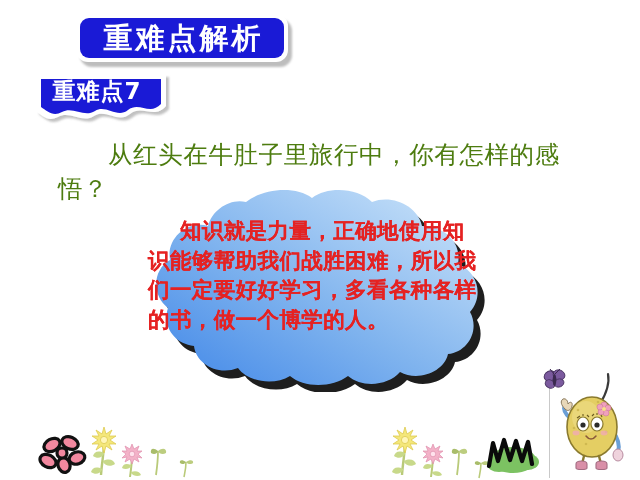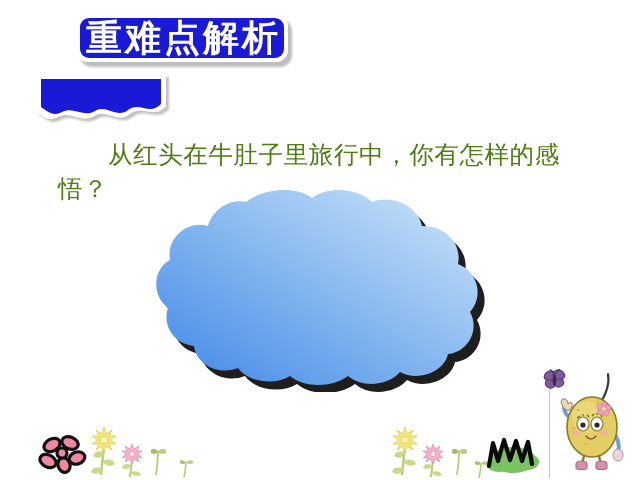--- a/index.html
+++ b/index.html
@@ -56,21 +56,21 @@
   #title-banner .label {
     position: absolute;
     left: 0;
     top: 0;
     width: 100%;
     height: 100%;
     display: flex;
     align-items: center;
     justify-content: center;
     color: #ffffff;
-    font-size: 36px;
+    font-size: 29px;
     font-weight: bold;
     letter-spacing: 3px;
     font-family: "DejaVu Sans", "Liberation Sans", sans-serif;
     line-height: 1;
     text-indent: 3px;
   }
 
   
   #sub-banner {
     position: absolute;
@@ -178,20 +178,21 @@
         <filter id="flagshadow" x="-20%" y="-20%" width="150%" height="150%">
           <feDropShadow dx="3" dy="3" stdDeviation="1.2" flood-color="#777777" flood-opacity="0.45"></feDropShadow>
         </filter>
       </defs>
 
       <path d="M4,4 L134,4 L134,36 C122,50 110,34 98,44 C86,54 74,38 62,46 C50,54 38,40 26,47 C16,52 10,46 4,41 Z" fill="#ffffff" filter="url(#flagshadow)"></path>
 
       <path d="M9,9 L129,9 L129,34 C118,46 107,31 96,40 C85,49 74,34 63,41 C52,48 41,36 30,42 C21,47 15,41 9,37 Z" fill="#1a1ad6"></path>
     </svg>
   </div>
+  <div class="label">重难点7</div>
 </div>
 
 <div id="question-text">从红头在牛肚子里旅行中，你有怎样的感悟？</div>
 
 <div id="cloud-wrap">
   <svg class="cloudsvg" width="440" height="206" viewBox="0 0 440 206" xmlns="http://www.w3.org/2000/svg">
     <defs>
       <linearGradient id="cloudgrad" x1="0" y1="1" x2="1" y2="0">
         <stop offset="0%" stop-color="#3f86e8"></stop>
         <stop offset="45%" stop-color="#7fb3ee"></stop>
@@ -212,20 +213,21 @@
         C178,200 152,196 142,182
         C122,190 100,178 98,160
         C78,158 66,140 72,122
         C56,110 56,84 74,74
         C70,52 92,34 112,40
         C116,24 134,12 150,16 Z"></path>
     </defs>
     <use href="#cloudpath" x="7" y="8" fill="#0b0b0b" opacity="0.92"></use>
     <use href="#cloudpath" fill="url(#cloudgrad)"></use>
   </svg>
+  <div id="cloud-text">知识就是力量，正确地使用知识能够帮助我们战胜困难，所以我们一定要好好学习，多看各种各样的书，做一个博学的人。</div>
 </div>
 
 <svg class="deco" style="left:38px; top:432px;" width="50" height="46" viewBox="0 0 50 46">
   <g stroke="#111111" stroke-width="3.2" fill="#f2889f" stroke-linejoin="round">
     <ellipse cx="14" cy="13" rx="8.5" ry="6" transform="rotate(-28 14 13)"></ellipse>
     <ellipse cx="32" cy="11" rx="8.5" ry="6" transform="rotate(22 32 11)"></ellipse>
     <ellipse cx="10" cy="29" rx="8.5" ry="6" transform="rotate(28 10 29)"></ellipse>
     <ellipse cx="26" cy="33" rx="7.5" ry="6" transform="rotate(72 26 33)"></ellipse>
     <ellipse cx="39" cy="26" rx="8" ry="6" transform="rotate(-18 39 26)"></ellipse>
     <circle cx="24" cy="21" r="5"></circle>

